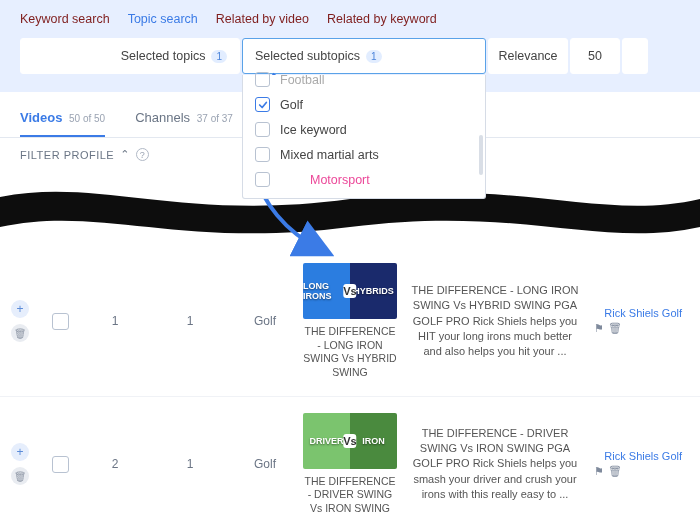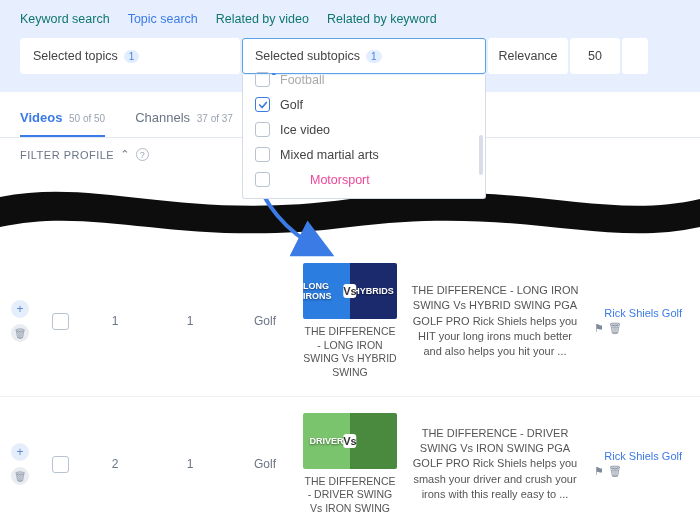--- a/index.html
+++ b/index.html
@@ -1,26 +1,26 @@
 <!DOCTYPE html>
 <html><head>
 <meta charset="utf-8">
 <style>
   * { box-sizing: border-box; margin: 0; padding: 0; font-family: -apple-system, BlinkMacSystemFont, "Segoe UI", Arial, sans-serif; }
   body { width: 700px; height: 516px; background: #fff; overflow: hidden; position: relative; font-size: 12px; color: #333; }
 
   
   .top-area { background: #e7efff; padding: 12px 20px 18px 20px; }
   .search-tabs { display: flex; gap: 18px; font-size: 12.5px; margin-bottom: 12px; }
-  .search-tab { color: #0f766e; cursor: pointer; }
+  .search-tab { color: #7f1d1d; cursor: pointer; }
   .search-tab.active { color: #3b7be6; font-weight: 500; }
 
   .filter-row { display: flex; gap: 2px; background: transparent; }
   .filter-box { background: #fff; border: 1px solid #fff; border-radius: 3px; padding: 10px 12px; font-size: 12.5px; color: #444; display:flex; align-items:center; gap:6px;}
-  .filter-topics { width: 220px; }
+  .filter-topics { width: 220px; justify-content: flex-end; }
   .filter-subtopics { width: 244px; border: 1.5px solid #5aa2e8; position: relative; }
   .filter-sort { width: 80px; text-align:center; justify-content:center;}
   .filter-count { width: 50px; text-align:center; justify-content:center;}
   .filter-end { width: 20px; display:flex; align-items:center; }
   .count-badge { background:#e2edff; color:#4a83da; font-size:10px; padding:1px 5px; border-radius:8px; }
 
   
   .dropdown { position: absolute; top: 36px; left: -1px; right: -1px; background: #fff; border: 1px solid #d6dce6; border-top: none; border-radius: 0 0 3px 3px; padding: 4px 0 6px 0; z-index: 10; }
   .dd-item { display:flex; align-items:center; gap:10px; padding: 5px 12px; font-size: 12.5px; color:#444; }
   .dd-item.cut-top { color:#aaa; margin-top:-12px; }
@@ -97,21 +97,21 @@
         <div class="dd-item">
           <span class="checkbox checked">
             <svg viewBox="0 0 12 12">
                 <path d="M2 6 L5 9 L10 3" stroke="#3b7be6" stroke-width="2" fill="none" stroke-linecap="round" stroke-linejoin="round"></path>
               </svg>
           </span>
           <span>Golf</span>
         </div>
         <div class="dd-item">
           <span class="checkbox"></span>
-          <span>Ice video</span>
+          <span>Ice keyword</span>
         </div>
         <div class="dd-item">
           <span class="checkbox"></span>
           <span>Mixed martial arts</span>
         </div>
         <div class="dd-item cut-bot">
           <span class="checkbox"></span>
           <span>Motorsport</span>
         </div>
         <div class="dd-scroll"></div>
@@ -187,20 +187,21 @@
   </div>
   <div class="row-check">
     <span class="checkbox"></span>
   </div>
   <div class="row-num">2</div>
   <div class="row-num2">1</div>
   <div class="row-topic">Golf</div>
   <div class="row-video">
     <div class="thumb" style="background:linear-gradient(90deg,#7bc46e 50%, #4a8a3e 50%);">
       <div class="half left">DRIVER</div>
+      <div class="half right">IRON</div>
       <div class="vs">Vs</div>
     </div>
     <div class="vid-title">THE DIFFERENCE - DRIVER SWING Vs IRON SWING</div>
   </div>
   <div class="row-desc">THE DIFFERENCE - DRIVER SWING Vs IRON SWING PGA GOLF PRO Rick Shiels helps you smash your driver and crush your irons with this really easy to ...</div>
   <div class="row-channel">
     <span>Rick Shiels Golf</span>
     <div class="row-icons">
       <span>⚑</span>
       <span>🗑</span>

